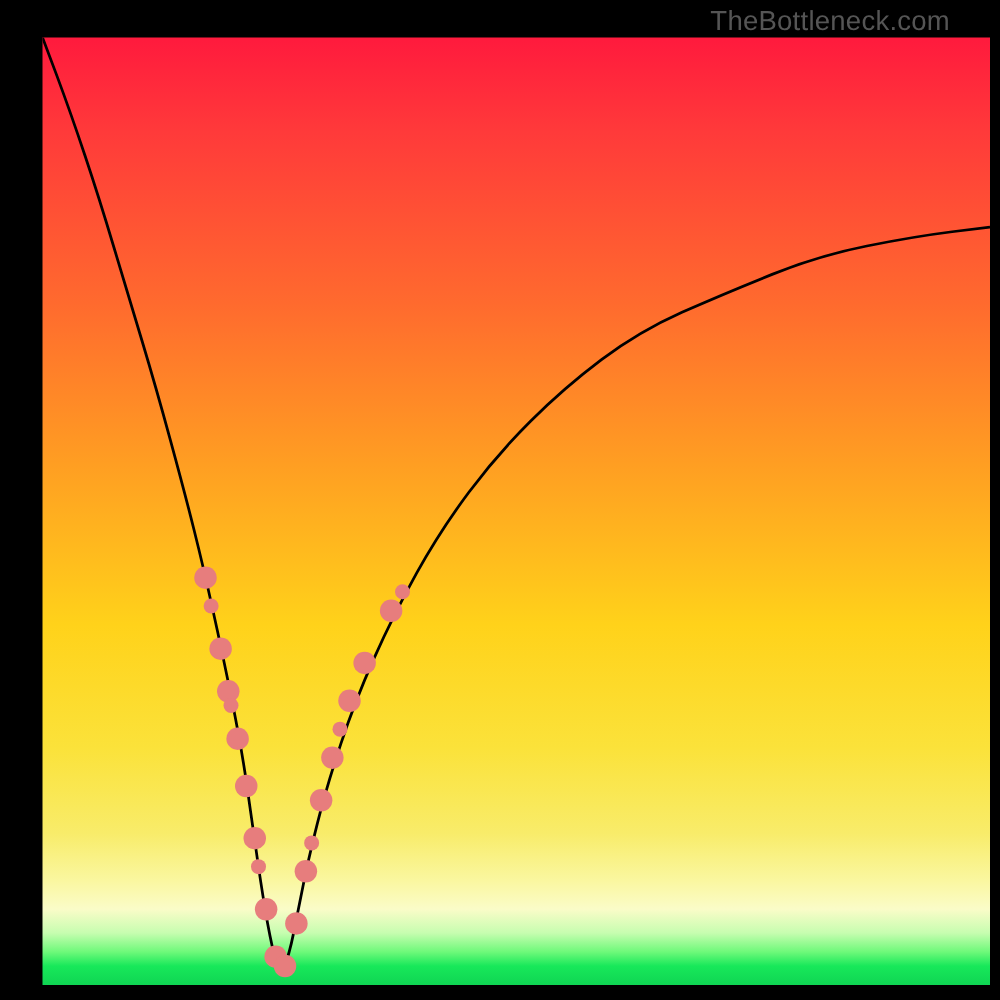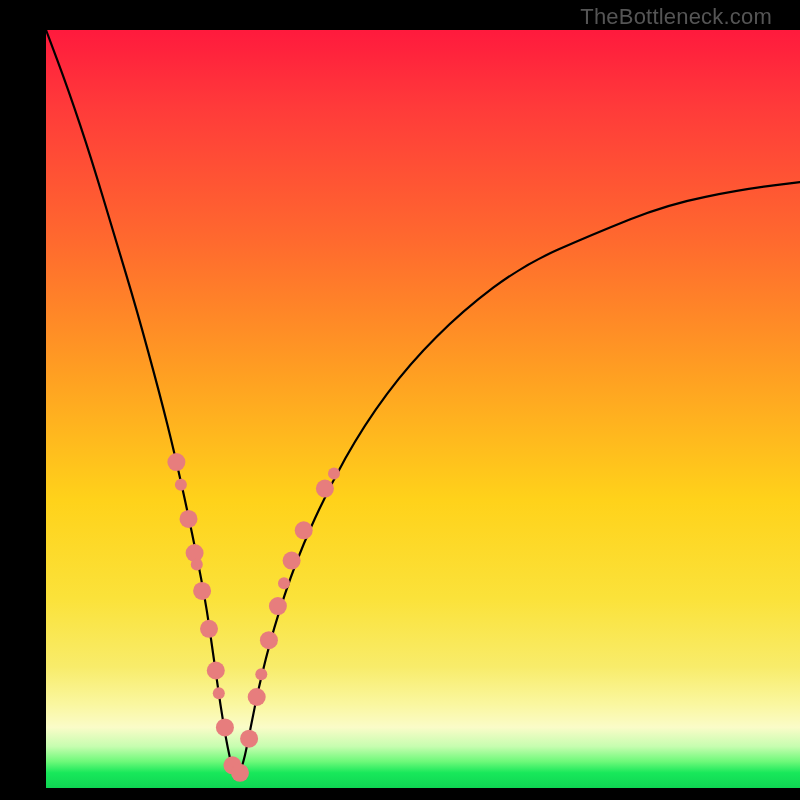--- a/index.html
+++ b/index.html
@@ -6,21 +6,21 @@
     margin: 0;
     padding: 0;
     width: 800px;
     height: 800px;
     overflow: hidden;
     background: #000;
     font-family: Arial, Helvetica, sans-serif;
   }
   .frame {
     position: absolute;
-    left: 16px; top: 0;
+    left: 4px; top: 0;
     width: 764px; height: 800px;
     background: #000;
   }
   .plot {
     position: absolute;
     left: 30px;
     top: 30px;
     width: 758px;
     height: 758px;
     

